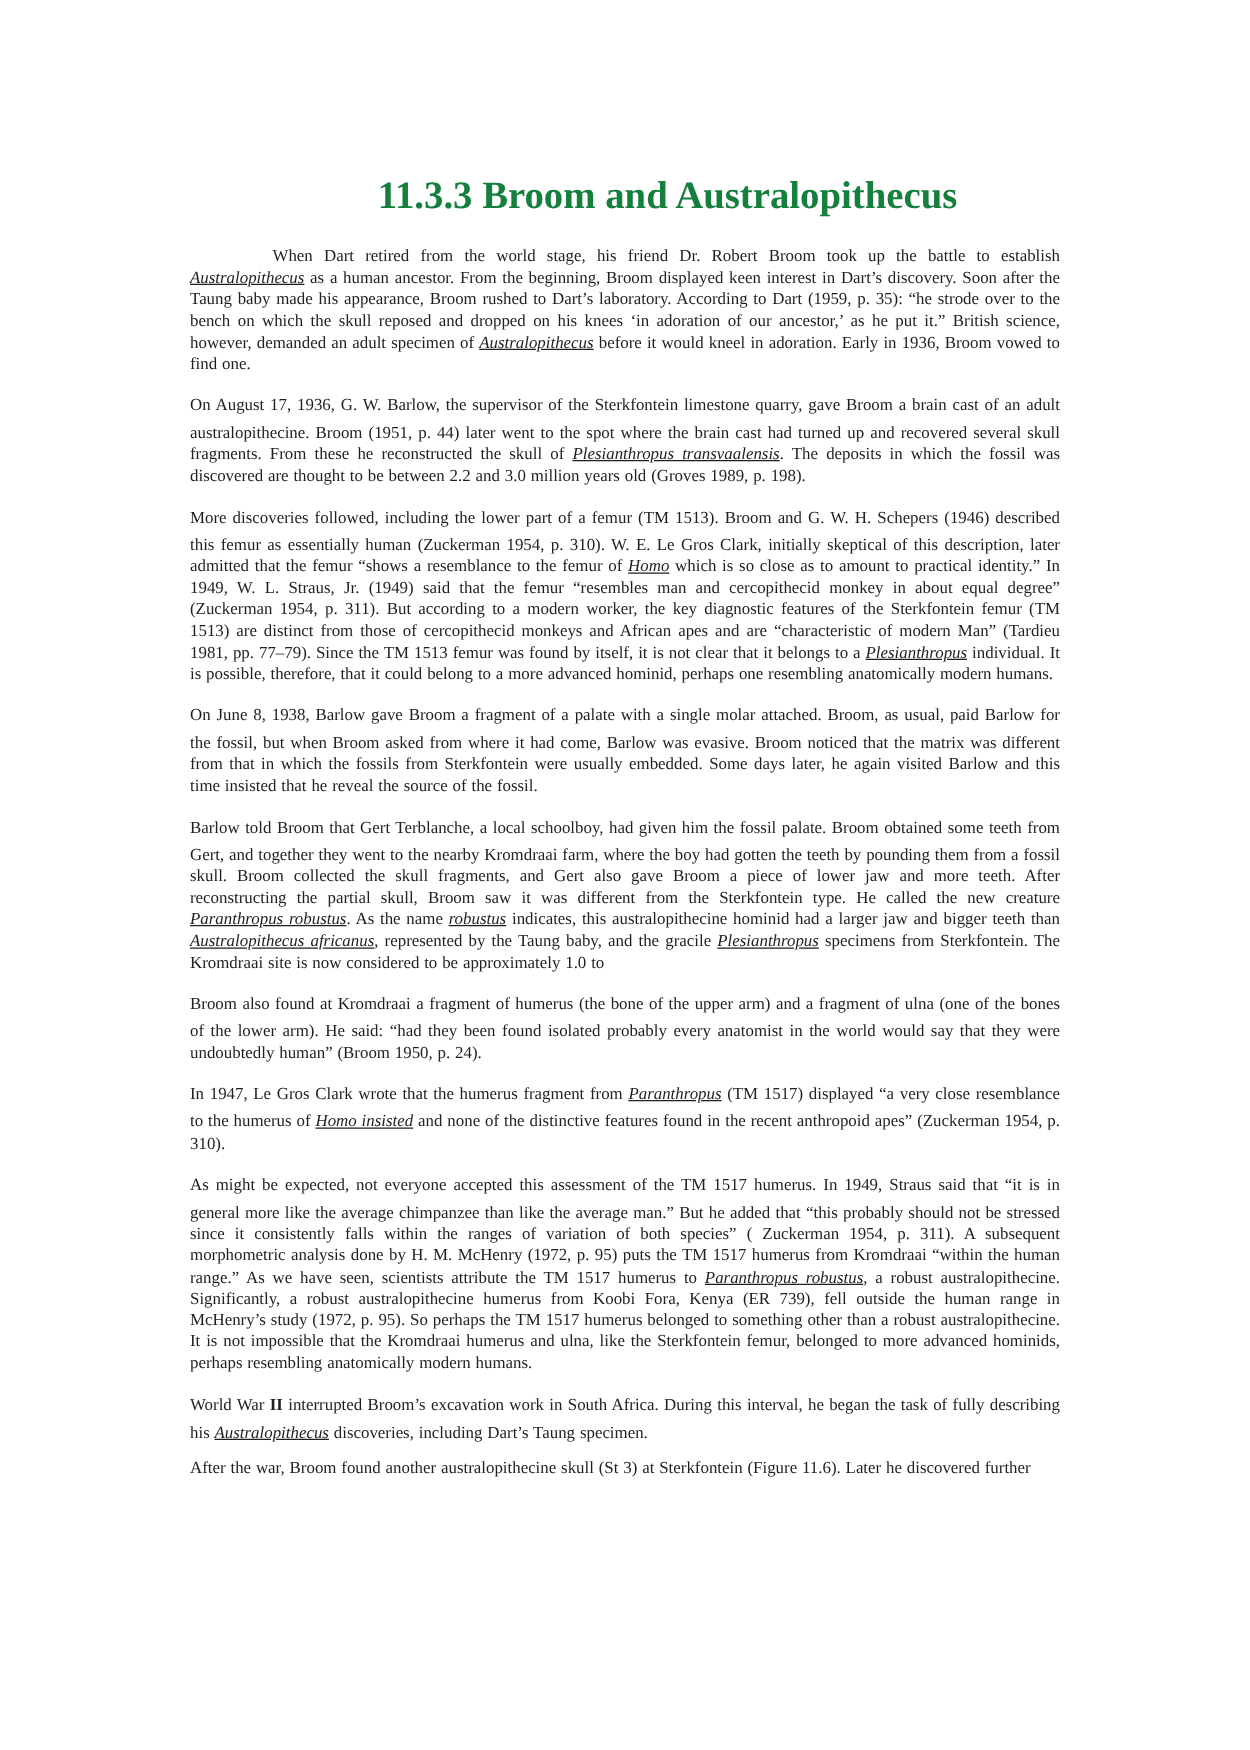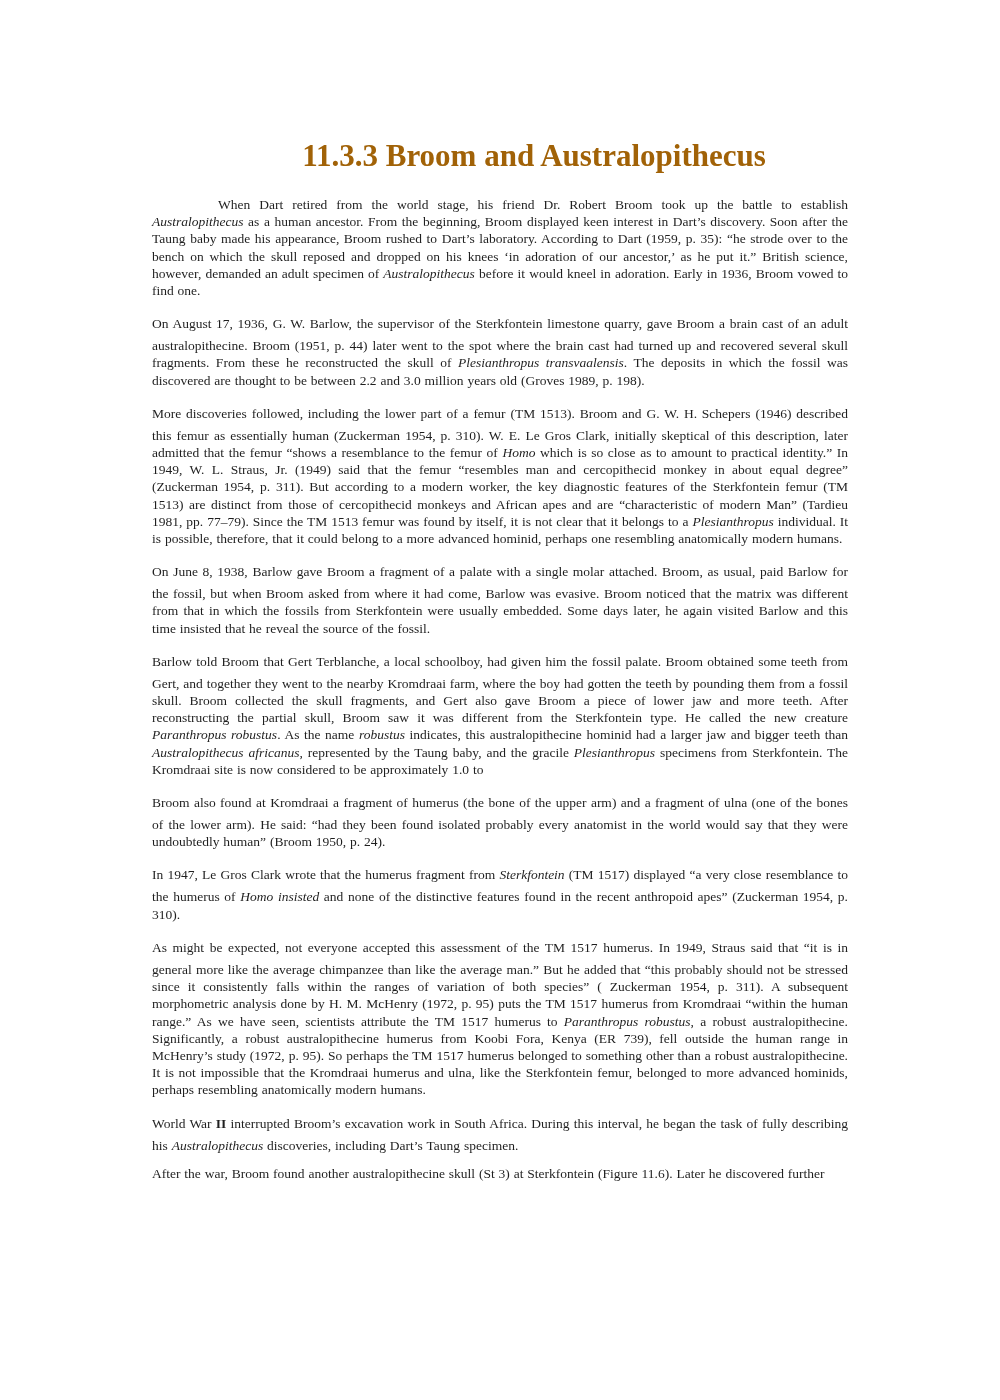--- a/index.html
+++ b/index.html
@@ -25,55 +25,56 @@
   }
   h1.doc-title {
     margin: 0;
     font-size: 31px;
     line-height: 34px;
     font-weight: bold;
     text-align: center;
     position: relative;
     left: 34px;
     white-space: nowrap;
-    color: #a16207;
+    color: #15803d;
   }
   .body-text p {
     margin: 11px 0 0 0;
     font-size: 13.5px;
     line-height: 17.2px;
     text-align: justify;
     word-spacing: 0.5px;
   }
   .body-text p:first-of-type {
     margin-top: 23px;
   }
   .body-text p.indent {
     text-indent: 66px;
   }
   
   .body-text p.fl::first-line {
     line-height: 27px;
   }
   .body-text i {
     font-style: italic;
+    text-decoration: underline;
   }
 </style>
 </head>
 <body>
 
 <div class="page">
   <div class="content">
     <h1 class="doc-title">11.3.3 Broom and Australopithecus</h1>
     <div class="body-text">
         <p class="indent">When Dart retired from the world stage, his friend Dr. Robert Broom took up the battle to establish <i>Australopithecus</i> as a human ancestor. From the beginning, Broom displayed keen interest in Dart’s discovery. Soon after the Taung baby made his appearance, Broom rushed to Dart’s laboratory. According to Dart (1959, p. 35): “he strode over to the bench on which the skull reposed and dropped on his knees ‘in adoration of our ancestor,’ as he put it.” British science, however, demanded an adult specimen of <i>Australopithecus</i> before it would kneel in adoration. Early in 1936, Broom vowed to find one.</p>
         <p class="fl">On August 17, 1936, G. W. Barlow, the supervisor of the Sterkfontein limestone quarry, gave Broom a brain cast of an adult australopithecine. Broom (1951, p. 44) later went to the spot where the brain cast had turned up and recovered several skull fragments. From these he reconstructed the skull of <i>Plesianthropus transvaalensis</i>. The deposits in which the fossil was discovered are thought to be between 2.2 and 3.0 million years old (Groves 1989, p. 198).</p>
         <p class="fl">More discoveries followed, including the lower part of a femur (TM 1513). Broom and G. W. H. Schepers (1946) described this femur as essentially human (Zuckerman 1954, p. 310). W. E. Le Gros Clark, initially skeptical of this description, later admitted that the femur “shows a resemblance to the femur of <i>Homo</i> which is so close as to amount to practical identity.” In 1949, W. L. Straus, Jr. (1949) said that the femur “resembles man and cercopithecid monkey in about equal degree” (Zuckerman 1954, p. 311). But according to a modern worker, the key diagnostic features of the Sterkfontein femur (TM 1513) are distinct from those of cercopithecid monkeys and African apes and are “characteristic of modern Man” (Tardieu 1981, pp. 77–79). Since the TM 1513 femur was found by itself, it is not clear that it belongs to a <i>Plesianthropus</i> individual. It is possible, therefore, that it could belong to a more advanced hominid, perhaps one resembling anatomically modern humans.</p>
         <p class="fl">On June 8, 1938, Barlow gave Broom a fragment of a palate with a single molar attached. Broom, as usual, paid Barlow for the fossil, but when Broom asked from where it had come, Barlow was evasive. Broom noticed that the matrix was different from that in which the fossils from Sterkfontein were usually embedded. Some days later, he again visited Barlow and this time insisted that he reveal the source of the fossil.</p>
         <p class="fl">Barlow told Broom that Gert Terblanche, a local schoolboy, had given him the fossil palate. Broom obtained some teeth from Gert, and together they went to the nearby Kromdraai farm, where the boy had gotten the teeth by pounding them from a fossil skull. Broom collected the skull fragments, and Gert also gave Broom a piece of lower jaw and more teeth. After reconstructing the partial skull, Broom saw it was different from the Sterkfontein type. He called the new creature <i>Paranthropus robustus</i>. As the name <i>robustus</i> indicates, this australopithecine hominid had a larger jaw and bigger teeth than <i>Australopithecus africanus</i>, represented by the Taung baby, and the gracile <i>Plesianthropus</i> specimens from Sterkfontein. The Kromdraai site is now considered to be approximately 1.0 to</p>
         <p class="fl">Broom also found at Kromdraai a fragment of humerus (the bone of the upper arm) and a fragment of ulna (one of the bones of the lower arm). He said: “had they been found isolated probably every anatomist in the world would say that they were undoubtedly human” (Broom 1950, p. 24).</p>
-        <p class="fl">In 1947, Le Gros Clark wrote that the humerus fragment from <i>Sterkfontein</i> (TM 1517) displayed “a very close resemblance to the humerus of <i>Homo insisted</i> and none of the distinctive features found in the recent anthropoid apes” (Zuckerman 1954, p. 310).</p>
+        <p class="fl">In 1947, Le Gros Clark wrote that the humerus fragment from <i>Paranthropus</i> (TM 1517) displayed “a very close resemblance to the humerus of <i>Homo insisted</i> and none of the distinctive features found in the recent anthropoid apes” (Zuckerman 1954, p. 310).</p>
         <p class="fl">As might be expected, not everyone accepted this assessment of the TM 1517 humerus. In 1949, Straus said that “it is in general more like the average chimpanzee than like the average man.” But he added that “this probably should not be stressed since it consistently falls within the ranges of variation of both species” ( Zuckerman 1954, p. 311). A subsequent morphometric analysis done by H. M. McHenry (1972, p. 95) puts the TM 1517 humerus from Kromdraai “within the human range.” As we have seen, scientists attribute the TM 1517 humerus to <i>Paranthropus robustus</i>, a robust australopithecine. Significantly, a robust australopithecine humerus from Koobi Fora, Kenya (ER 739), fell outside the human range in McHenry’s study (1972, p. 95). So perhaps the TM 1517 humerus belonged to something other than a robust australopithecine. It is not impossible that the Kromdraai humerus and ulna, like the Sterkfontein femur, belonged to more advanced hominids, perhaps resembling anatomically modern humans.</p>
         <p class="fl">World War <b>II</b> interrupted Broom’s excavation work in South Africa. During this interval, he began the task of fully describing his <i>Australopithecus</i> discoveries, including Dart’s Taung specimen.</p>
         <p>After the war, Broom found another australopithecine skull (St 3) at Sterkfontein (Figure 11.6). Later he discovered further</p>
       </div>
   </div>
 </div>
 
 </body></html>

